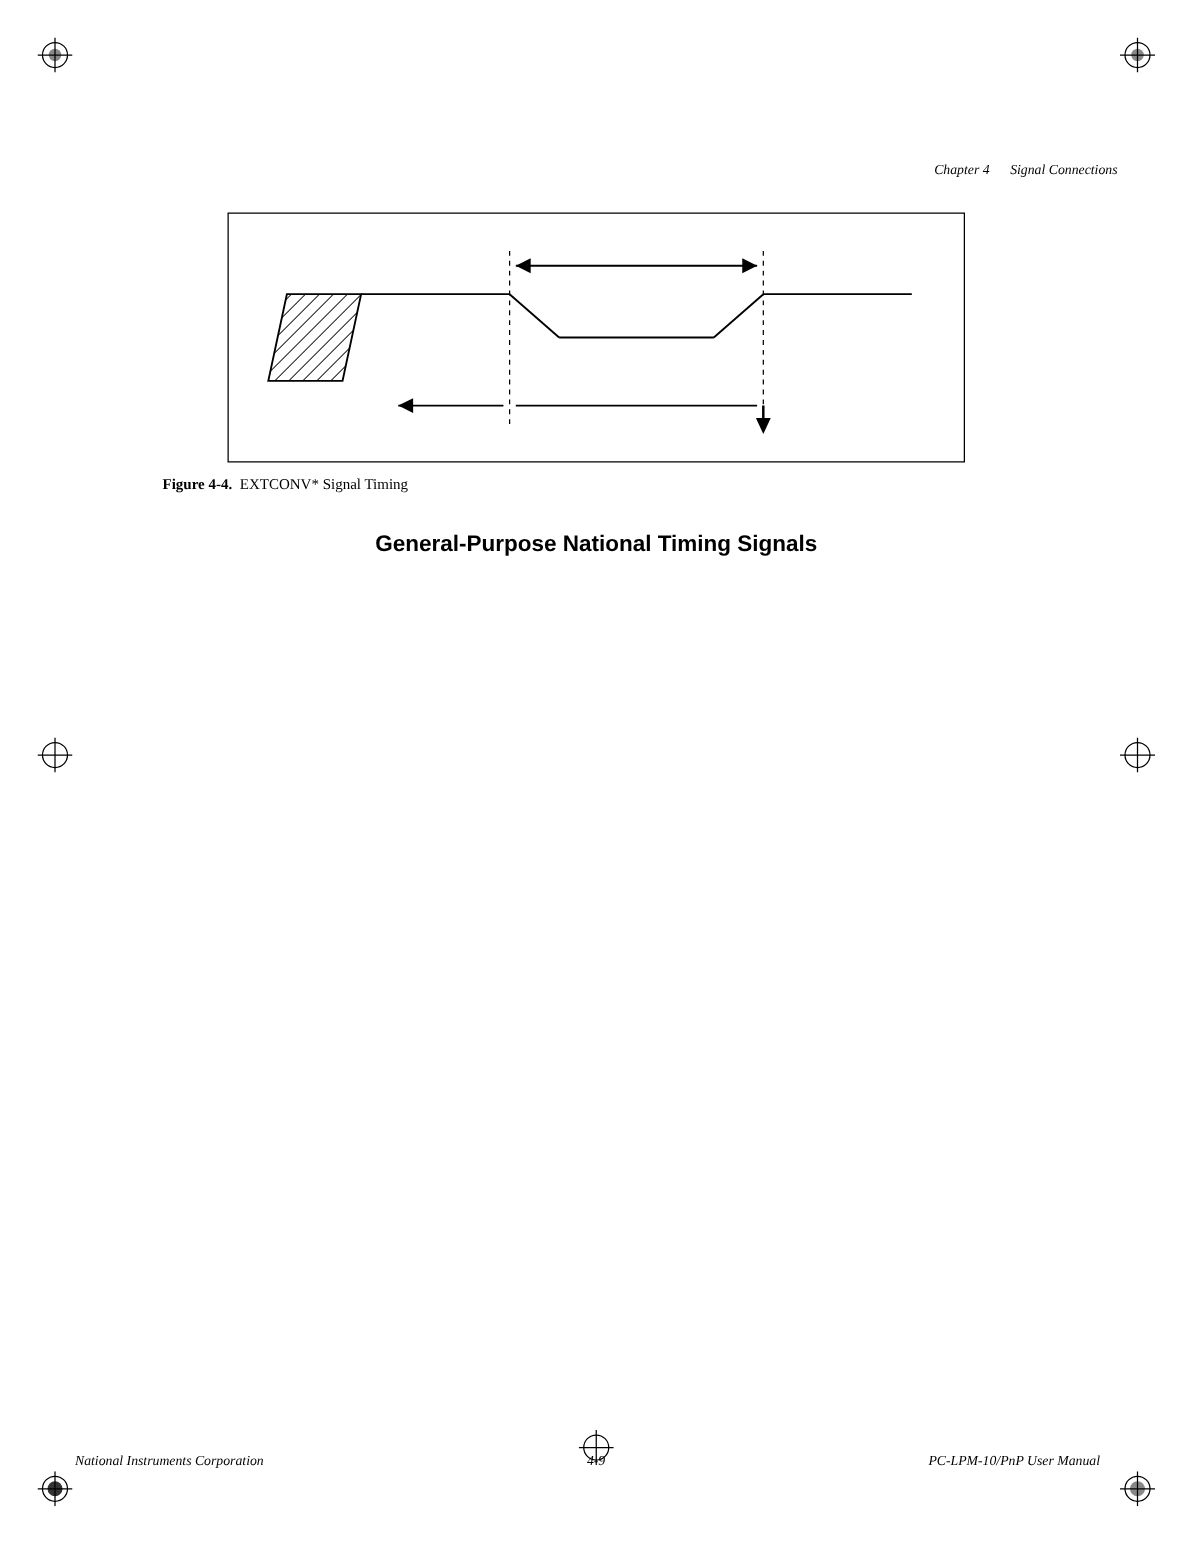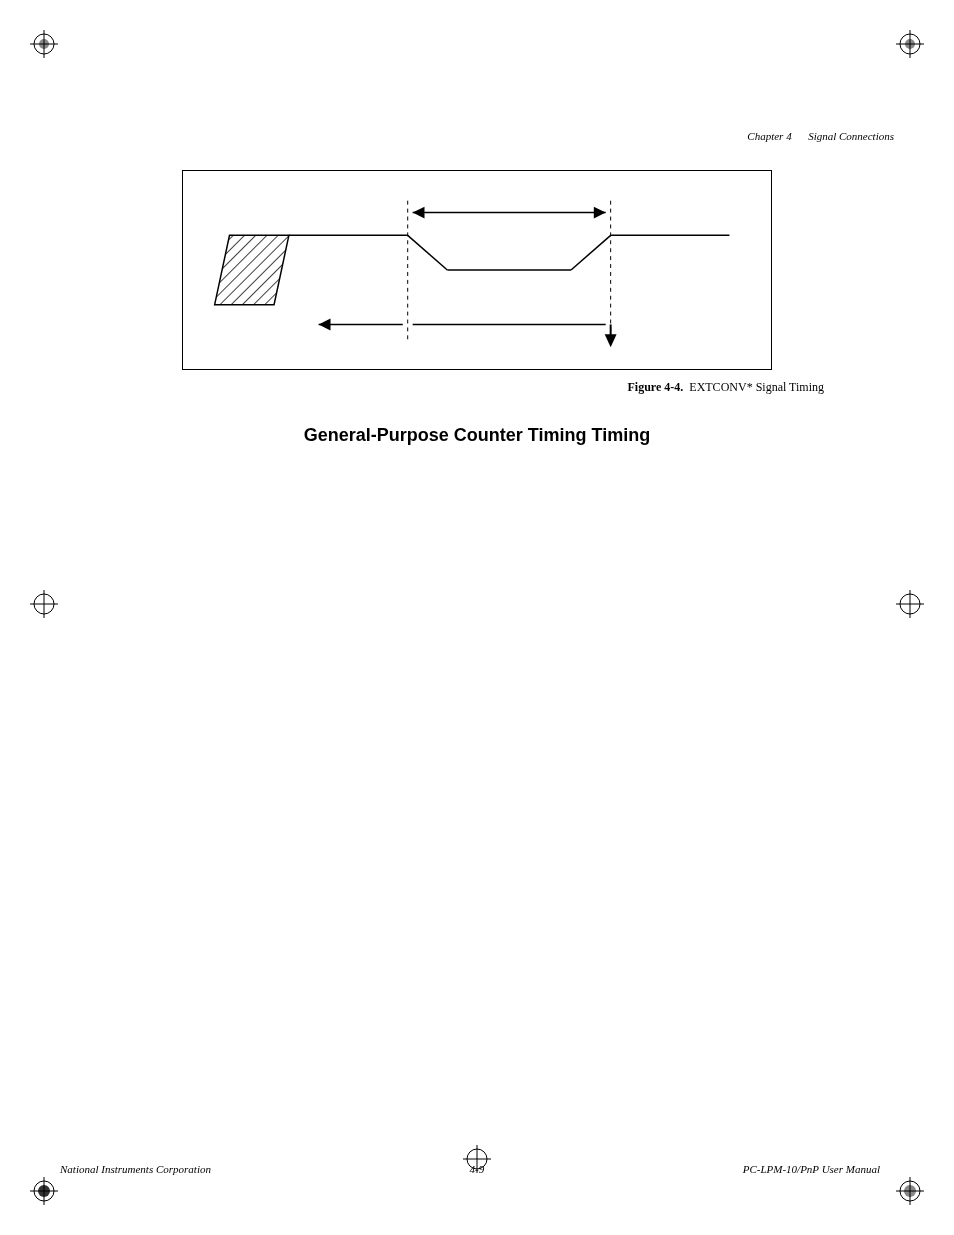--- a/index.html
+++ b/index.html
@@ -77,21 +77,21 @@
     .signal-svg {
       position: absolute;
       top: 0;
       left: 0;
       width: 100%;
       height: 100%;
     }
 
     
     .figure-caption {
-      text-align: right;
+      text-align: left;
       margin-top: 10px;
       font-size: 12px;
       color: #000;
     }
 
     .figure-caption strong {
       font-weight: bold;
     }
 
     
@@ -232,21 +232,21 @@
 
       </svg>
     </div>
 
     <div class="figure-caption">
       <strong>Figure 4-4.</strong>
       &nbsp;<span>EXTCONV* Signal Timing</span>
     </div>
 
     <div class="section-heading">
-      <div>General-Purpose Counter Timing Timing</div>
+      <div>General-Purpose National Timing Signals</div>
     </div>
 
   </div>
 
   <div class="page-footer">
     <span>National Instruments Corporation</span>
     <span class="footer-center">4-9</span>
     <span>PC-LPM-10/PnP User Manual</span>
   </div>
 

